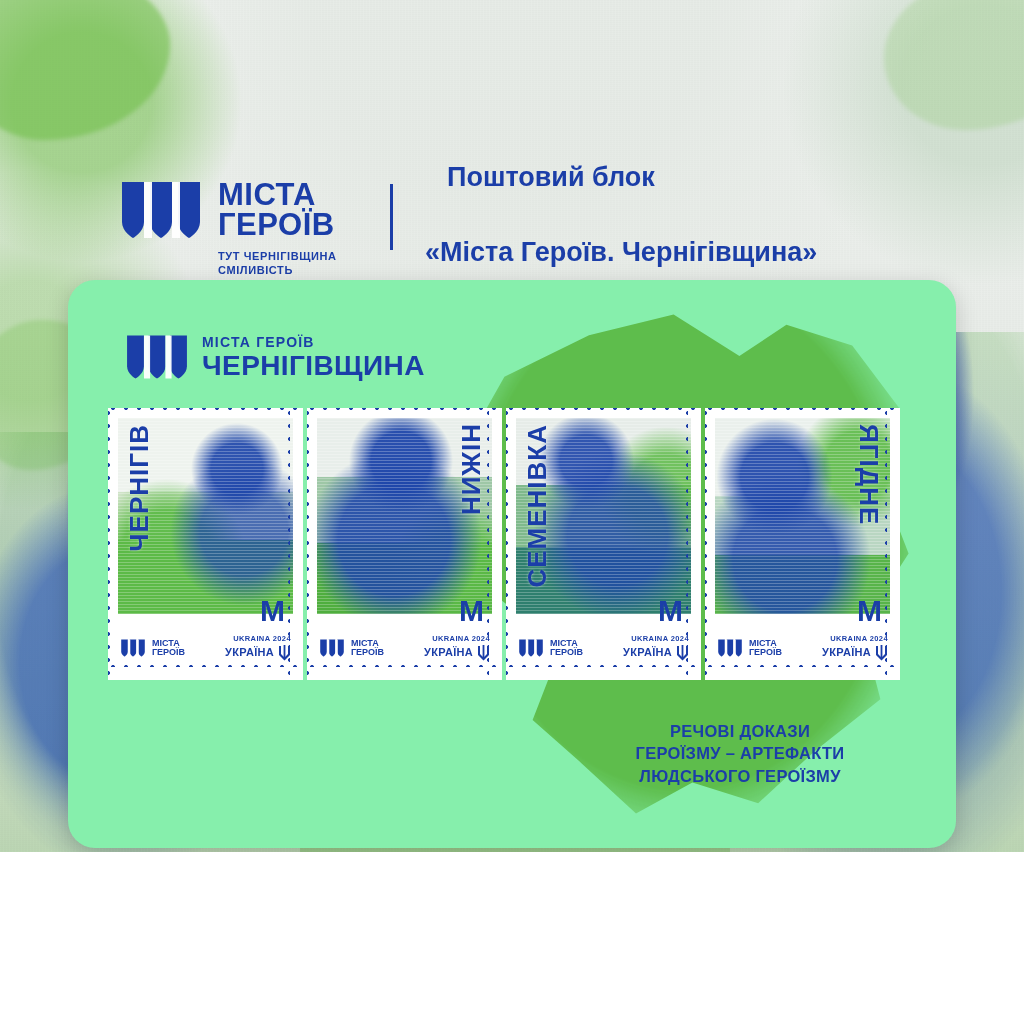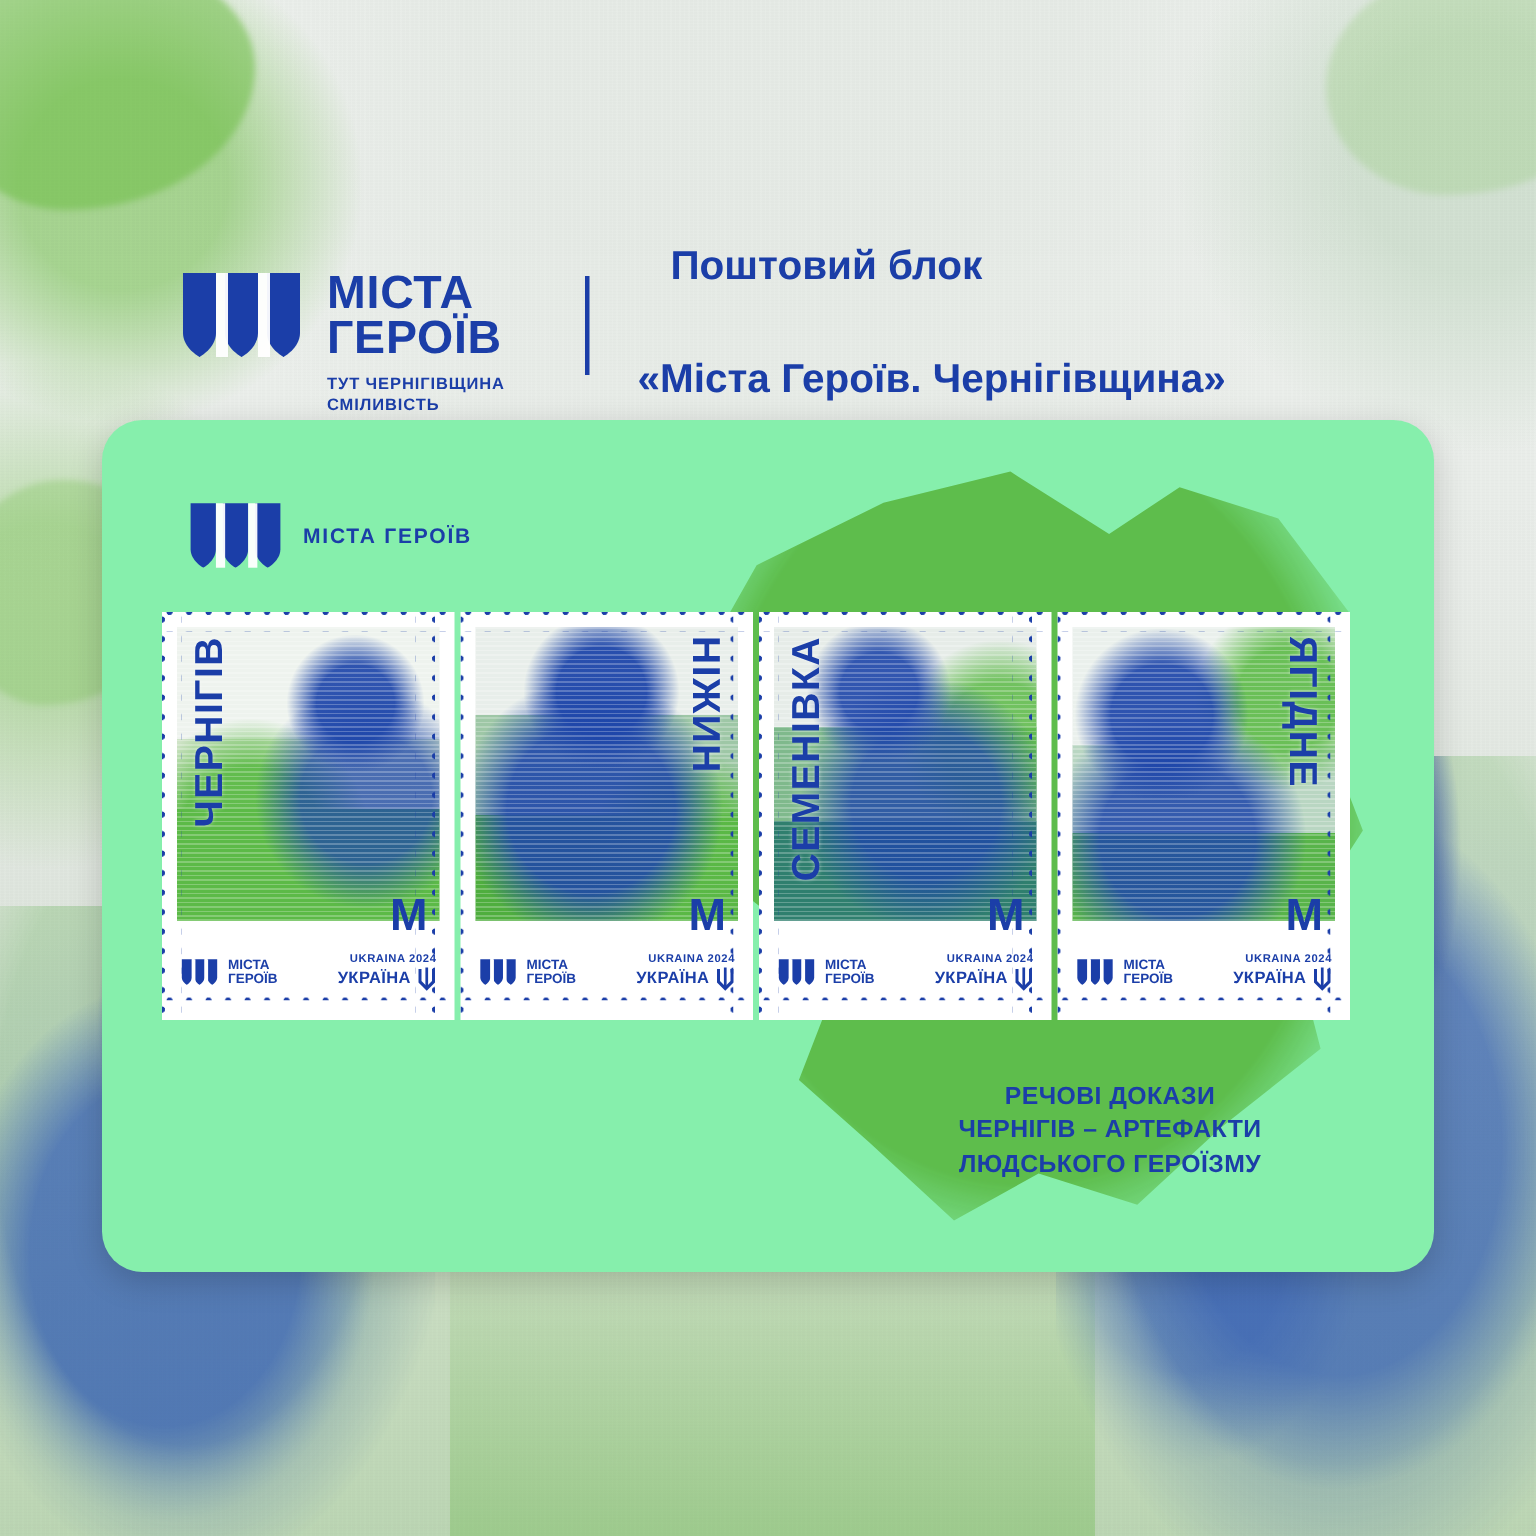--- a/index.html
+++ b/index.html
@@ -11,21 +11,21 @@
     width: 1024px;
     height: 1024px;
     overflow: hidden;
     font-family: "Liberation Sans", sans-serif;
   }
 
   
   .canvas {
     position: relative;
     width: 1024px;
-    height: 1024px;
+    height: 852px;
     background: #eef1ee;
     overflow: hidden;
   }
   .bg-wash {
     position: absolute;
     inset: 0;
     background:
       radial-gradient(circle at 8% 12%, rgba(109,190,69,0.55) 0 70px, rgba(109,190,69,0) 160px),
       radial-gradient(circle at 3% 40%, rgba(109,190,69,0.35) 0 60px, rgba(109,190,69,0) 170px),
       radial-gradient(circle at 96% 10%, rgba(150,190,150,0.30) 0 80px, rgba(150,190,150,0) 200px),
@@ -350,20 +350,21 @@
     <div class="sheet-logo">
       <svg class="mark" viewBox="0 0 86 64">
         <path d="M4 4 h22 v40 c0 10 -11 16 -11 16 S4 54 4 44 Z" fill="#1b3ea8"></path>
         <path d="M32 4 h22 v40 c0 10 -11 16 -11 16 S32 54 32 44 Z" fill="#1b3ea8"></path>
         <path d="M60 4 h22 v40 c0 10 -11 16 -11 16 S60 54 60 44 Z" fill="#1b3ea8"></path>
         <path d="M26 4 h8 v56 h-8 Z" fill="#ffffff" opacity="0.95"></path>
         <path d="M54 4 h8 v56 h-8 Z" fill="#ffffff" opacity="0.95"></path>
       </svg>
       <div class="txt">
         <span class="small">МІСТА ГЕРОЇВ</span>
+        <span class="big">ЧЕРНІГІВЩИНА</span>
       </div>
     </div>
 
     <div class="strip">
 
       <div class="stamp">
         <div class="art art-1"></div>
         <div class="city-label label-left">ЧЕРНІГІВ</div>
         <div class="denom">M</div>
         <div class="stamp-foot">
@@ -487,17 +488,17 @@
             </div>
           </div>
         </div>
         <div class="perf"></div>
       </div>
 
     </div>
 
     <div class="sheet-caption">
       <div>РЕЧОВІ ДОКАЗИ</div>
-      <div>ЧЕРНІГІВ – АРТЕФАКТИ</div>
+      <div>ГЕРОЇЗМУ – АРТЕФАКТИ</div>
       <div>ЛЮДСЬКОГО ГЕРОЇЗМУ</div>
     </div>
   </div>
 </div>
 
 </body></html>

